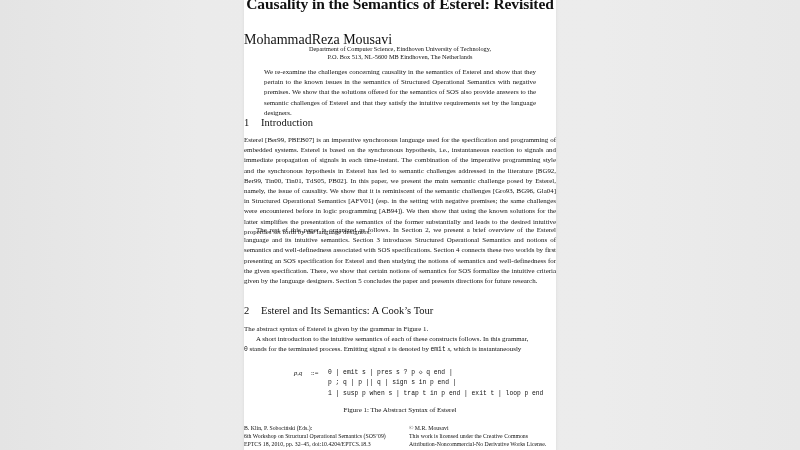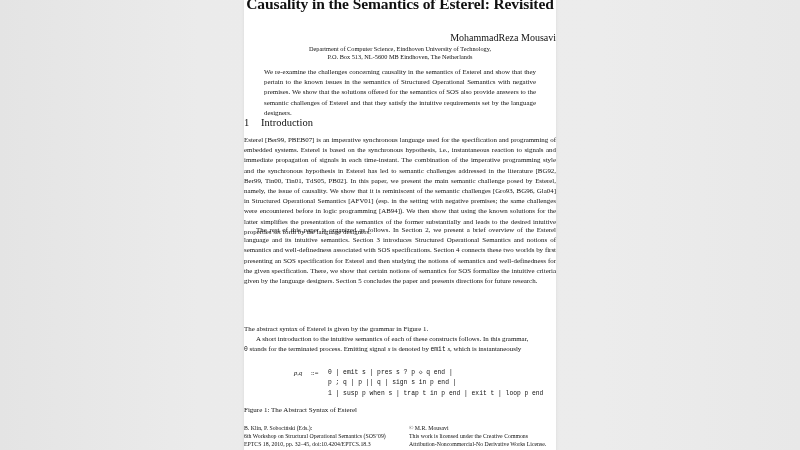--- a/index.html
+++ b/index.html
@@ -13,21 +13,21 @@
   .page {
     position:absolute; left:244px; top:-8px; width:312px; height:470px;
     background:#fff;
     box-shadow: 0 0 3px rgba(0,0,0,0.08);
   }
   .abs { position:absolute; }
   .title {
     left:0; width:312px; top:3px; text-align:center;
     font-weight:bold; font-size:15.5px; letter-spacing:-0.1px; white-space:nowrap;
   }
-  .author { left:0; width:312px; top:40px; text-align:right; font-size:10px; }
+  .author { left:0; width:312px; top:40px; text-align:left; font-size:14px; }
   .affil { left:0; width:312px; top:53px; text-align:center; font-size:6.3px; line-height:8px; }
   .abstract {
     left:20px; width:272px; top:75px; font-size:6.9px; line-height:10.2px;
     text-align:justify;
   }
   .sec {
     left:0; font-weight:normal; font-size:10.5px; white-space:nowrap;
   }
   .sec .num { display:inline-block; width:17px; }
   .body-p {
@@ -35,21 +35,21 @@
   }
   .indent { text-indent:12px; }
   .mono { font-family:"Liberation Mono", monospace; font-size:6.3px; }
   .it { font-style:italic; }
   .grammar {
     left:50px; top:376px; font-size:6.6px; line-height:10.4px; white-space:nowrap;
   }
   .grammar .lhs { position:absolute; left:0; top:0; font-style:italic; }
   .grammar .def { position:absolute; left:17px; top:0; }
   .grammar .rows { position:absolute; left:34px; top:0; }
-  .caption { left:0; width:312px; top:414px; font-size:7px; }
+  .caption { left:0; width:312px; top:414px; text-align:center; font-size:7px; }
   .foot { font-size:5.8px; line-height:8px; white-space:nowrap; }
   .foot-left { left:0; top:432px; }
   .foot-right { left:165px; top:432px; }
 </style>
 </head>
 <body>
 
 <div class="page">
   <div class="abs title">Causality in the Semantics of Esterel: Revisited</div>
   <div class="abs author">MohammadReza Mousavi</div>
@@ -58,20 +58,23 @@
     <div>P.O. Box 513, NL-5600 MB  Eindhoven, The Netherlands</div>
   </div>
   <div class="abs abstract">We re-examine the challenges concerning causality in the semantics of Esterel and show that they pertain to the known issues in the semantics of Structured Operational Semantics with negative premises. We show that the solutions offered for the semantics of SOS also provide answers to the semantic challenges of Esterel and that they satisfy the intuitive requirements set by the language designers.</div>
 
   <div class="abs sec" style="top:125px">
     <span class="num">1</span><span>Introduction</span>
   </div>
   <div class="abs body-p" style="top:143px">Esterel [Ber99, PBEB07] is an imperative synchronous language used for the specification and programming of embedded systems. Esterel is based on the synchronous hypothesis, i.e., instantaneous reaction to signals and immediate propagation of signals in each time-instant. The combination of the imperative programming style and the synchronous hypothesis in Esterel has led to semantic challenges addressed in the literature [BG92, Ber99, Tin00, Tin01, TdS05, PB02]. In this paper, we present the main semantic challenge posed by Esterel, namely, the issue of causality. We show that it is reminiscent of the semantic challenges [Gro93, BG96, Gla04] in Structured Operational Semantics [AFV01] (esp. in the setting with negative premises; the same challenges were encountered before in logic programming [AB94]). We then show that using the known solutions for the latter simplifies the presentation of the semantics of the former substantially and leads to the desired intuitive properties set forth by the language designers.</div>
   <div class="abs body-p indent" style="top:233px">The rest of this paper is organized as follows. In Section 2, we present a brief overview of the Esterel language and its intuitive semantics. Section 3 introduces Structured Operational Semantics and notions of semantics and well-definedness associated with SOS specifications. Section 4 connects these two worlds by first presenting an SOS specification for Esterel and then studying the notions of semantics and well-definedness for the given specification. There, we show that certain notions of semantics for SOS formalize the intuitive criteria given by the language designers. Section 5 concludes the paper and presents directions for future research.</div>
 
+  <div class="abs sec" style="top:313px">
+    <span class="num">2</span><span>Esterel and Its Semantics: A Cook’s Tour</span>
+  </div>
   <div class="abs body-p" style="top:332px">The abstract syntax of Esterel is given by the grammar in Figure 1.</div>
   <div class="abs body-p indent" style="top:342px">A short introduction to the intuitive semantics of each of these constructs follows. In this grammar,</div>
   <div class="abs body-p" style="top:352px; white-space:nowrap;">
     <span class="mono">0</span><span> stands for the terminated process.  Emitting signal </span><span class="it">s</span><span> is denoted by </span><span class="mono">emit</span><span class="it"> s</span><span>, which is instantaneously</span>
   </div>
 
   <div class="abs grammar">
     <span class="lhs">p,q</span>
     <span class="def">::=</span>
     <div class="rows mono">

